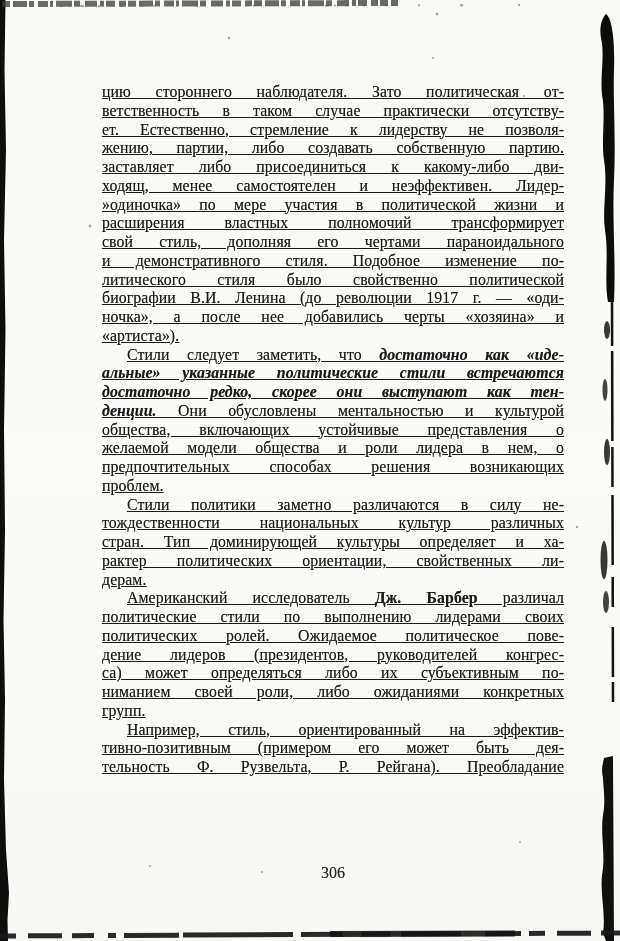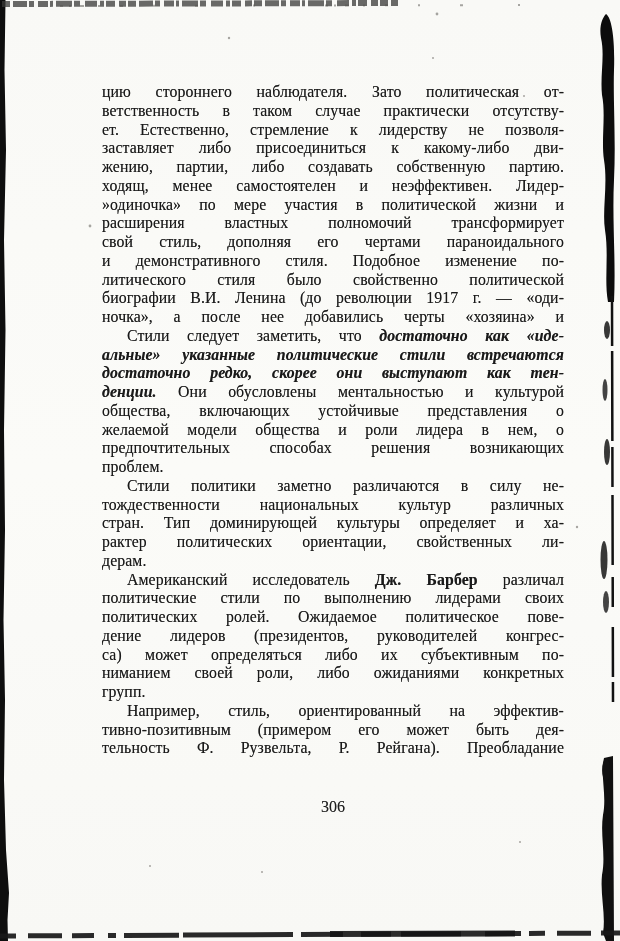--- a/index.html
+++ b/index.html
@@ -12,38 +12,39 @@
     font-family:"Liberation Serif","DejaVu Serif",serif;
   }
   .artifacts{position:absolute;left:0;top:0;pointer-events:none;}
   .text-block{
     position:absolute;
     left:102px;top:83px;width:462px;
     color:#1a1a1a;
     font-size:15.8px;
     letter-spacing:0.1px;
     text-shadow:0 0 0.4px rgba(20,20,20,0.55);
+    text-decoration:underline;
   }
   .para{margin:0;padding:0;}
   .line{
     height:18.75px;
     line-height:18.75px;
     text-align:justify;
     text-align-last:justify;
     white-space:normal;
     overflow:hidden;
   }
   .line.endline{text-align-last:left;}
   .line.indent{text-indent:25px;}
   .seg-n{font-weight:400;font-style:normal;}
   .seg-b{font-weight:700;font-style:normal;}
   .seg-bi{font-weight:700;font-style:italic;}
   .page-number{
     position:absolute;
-    left:102px;top:798px;width:462px;
+    left:102px;top:864px;width:462px;
     text-align:center;
     color:#1f1f1f;
     font-size:16px;
     text-shadow:0 0 0.4px rgba(20,20,20,0.5);
   }
 </style>
 </head>
 <body>
 
 <div class="page">
@@ -81,32 +82,33 @@
       <circle cx="520" cy="842" r="1"></circle>
       <circle cx="437" cy="14" r="1.4"></circle>
     </g>
   </svg>
 
   <div class="text-block">
       <div class="para">
         <div class="line"><span class="seg-n">цию стороннего наблюдателя. Зато политическая от-</span></div>
         <div class="line"><span class="seg-n">ветственность в таком случае практически отсутству-</span></div>
         <div class="line"><span class="seg-n">ет. Естественно, стремление к лидерству не позволя-</span></div>
+        <div class="line"><span class="seg-n">жению, партии, либо создавать собственную партию.</span></div>
         <div class="line"><span class="seg-n">заставляет либо присоединиться к какому-либо дви-</span></div>
-        <div class="line"><span class="seg-n">жению, партии, либо создавать собственную партию.</span></div>
       </div>
       <div class="para">
         <div class="line"><span class="seg-n">ходящ, менее самостоятелен и неэффективен. Лидер-</span></div>
         <div class="line"><span class="seg-n">»одиночка» по мере участия в политической жизни и</span></div>
         <div class="line"><span class="seg-n">расширения властных полномочий трансформирует</span></div>
         <div class="line"><span class="seg-n">свой стиль, дополняя его чертами параноидального</span></div>
         <div class="line"><span class="seg-n">и демонстративного стиля. Подобное изменение по-</span></div>
         <div class="line"><span class="seg-n">литического стиля было свойственно политической</span></div>
         <div class="line"><span class="seg-n">биографии В.И. Ленина (до революции 1917 г. — «оди-</span></div>
         <div class="line"><span class="seg-n">ночка», а после нее добавились черты «хозяина» и</span></div>
+        <div class="line endline"><span class="seg-n">«артиста»).</span></div>
       </div>
       <div class="para">
         <div class="line indent"><span class="seg-n">Стили следует заметить, что </span><span class="seg-bi">достаточно как «иде-</span></div>
         <div class="line"><span class="seg-bi">альные» указанные политические стили встречаются</span></div>
         <div class="line"><span class="seg-bi">достаточно редко, скорее они выступают как тен-</span></div>
         <div class="line"><span class="seg-bi">денции.</span><span class="seg-n"> Они обусловлены ментальностью и культурой</span></div>
         <div class="line"><span class="seg-n">общества, включающих устойчивые представления о</span></div>
         <div class="line"><span class="seg-n">желаемой модели общества и роли лидера в нем, о</span></div>
         <div class="line"><span class="seg-n">предпочтительных способах решения возникающих</span></div>
         <div class="line endline"><span class="seg-n">проблем.</span></div>

